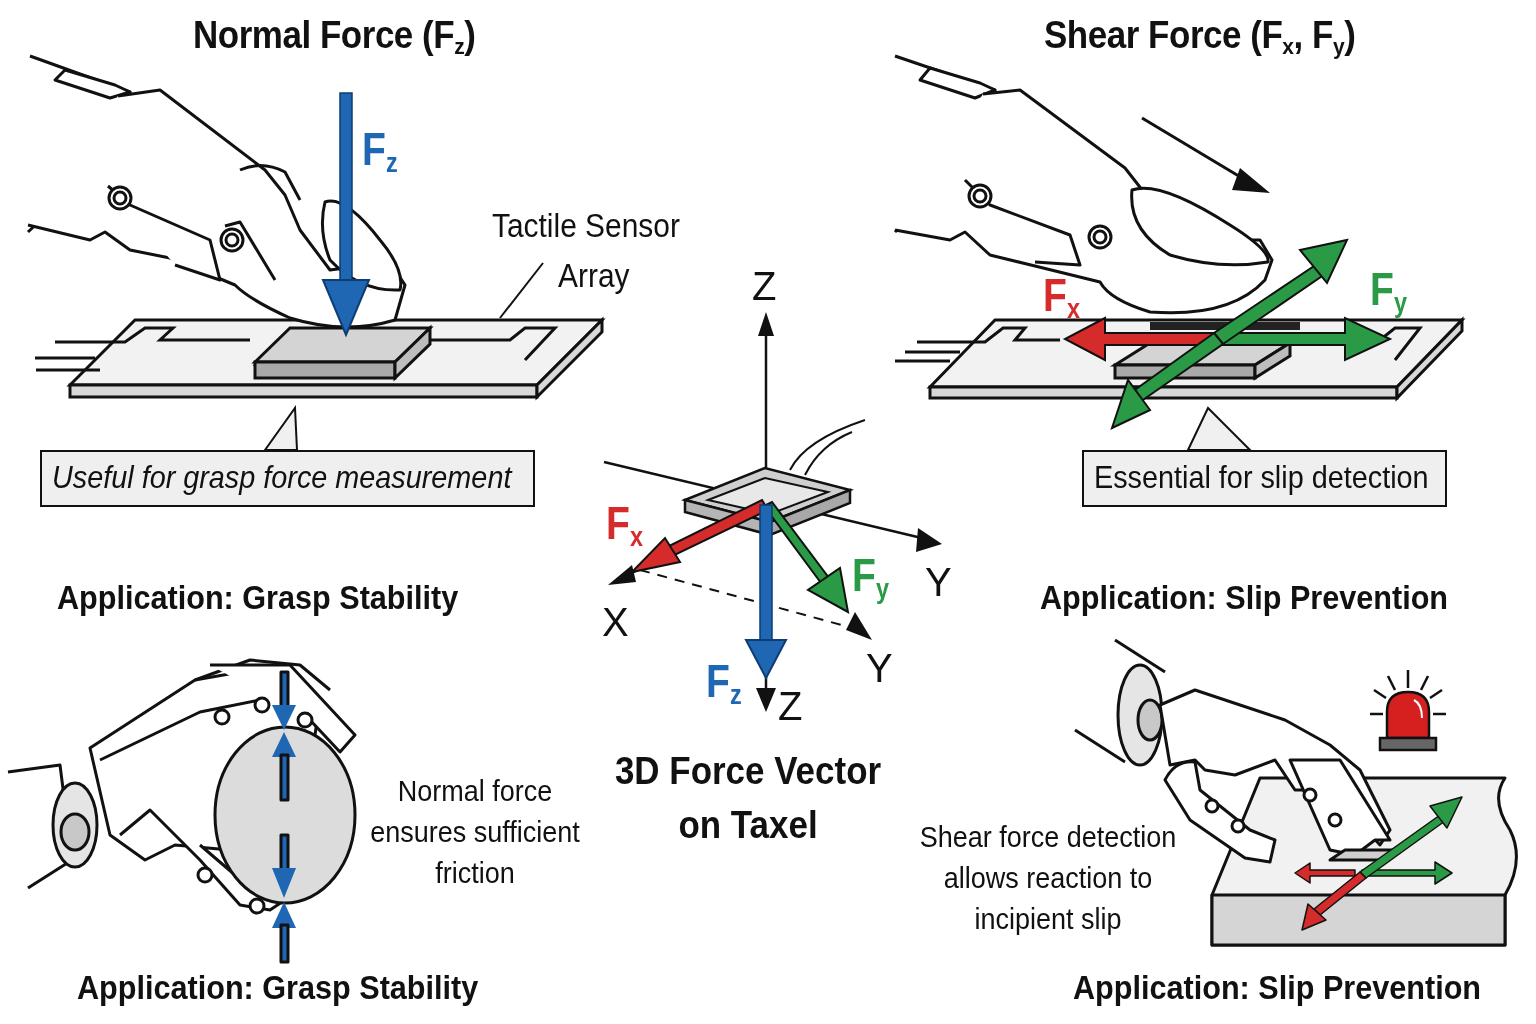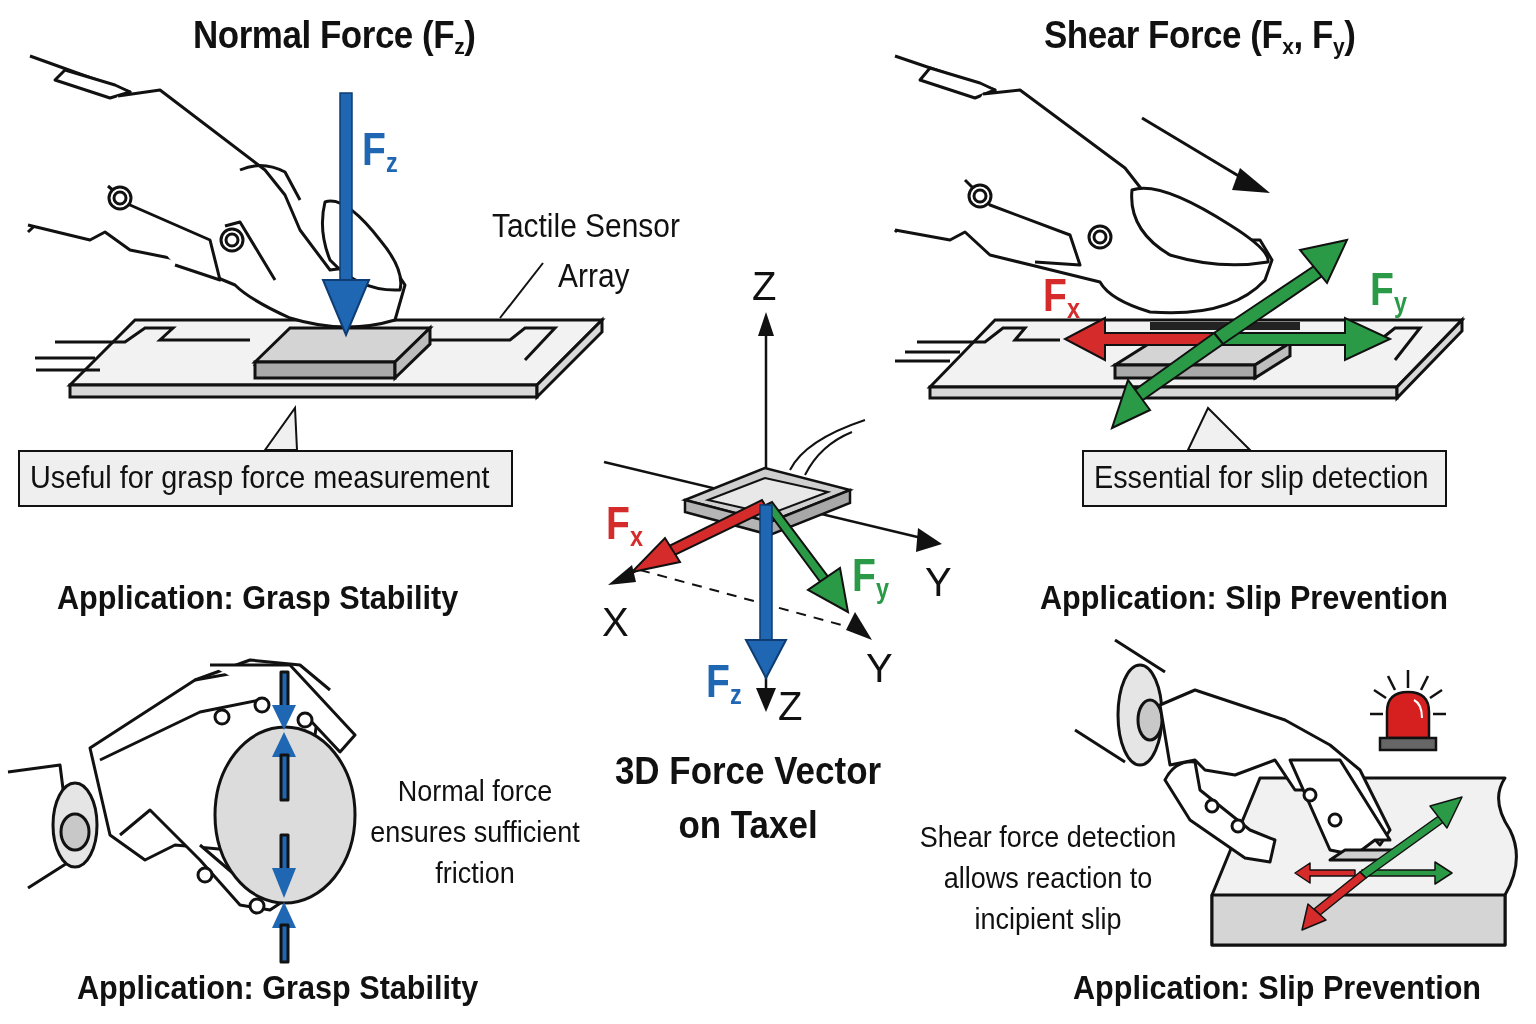--- a/index.html
+++ b/index.html
@@ -218,21 +218,21 @@
   </g>
 </svg>
 
 <div class="abs title" style="left:193px; top:14px;"><span>Normal Force (F</span><sub>z</sub><span>)</span></div>
 
 <div class="abs vec" style="left:362px; top:122px; color:#1f66b3;"><span>F</span><sub>z</sub></div>
 
 <div class="abs label" style="left:492px; top:206px;"><span>Tactile Sensor</span></div>
 <div class="abs label" style="left:558px; top:256px;"><span>Array</span></div>
 
-<div class="abs" style="left:18px; top:450px; width:491px; height:53px; background:#efefef; border:2px solid #111;">
+<div class="abs" style="left:40px; top:450px; width:491px; height:53px; background:#efefef; border:2px solid #111;font-style:italic;">
   <div class="callout" style="position:absolute; left:10px; top:7px;">Useful for grasp force measurement</div>
 </div>
 
 <div class="abs app" style="left:57px; top:578px;">Application: Grasp Stability</div>
 
 <div class="abs title" style="left:1044px; top:14px;"><span>Shear Force (F</span><sub>x</sub><span>, F</span><sub>y</sub><span>)</span></div>
 
 <div class="abs vec" style="left:1043px; top:268px; color:#d52b2b;"><span>F</span><sub>x</sub></div>
 <div class="abs vec" style="left:1370px; top:262px; color:#2a9a47;"><span>F</span><sub>y</sub></div>
 

